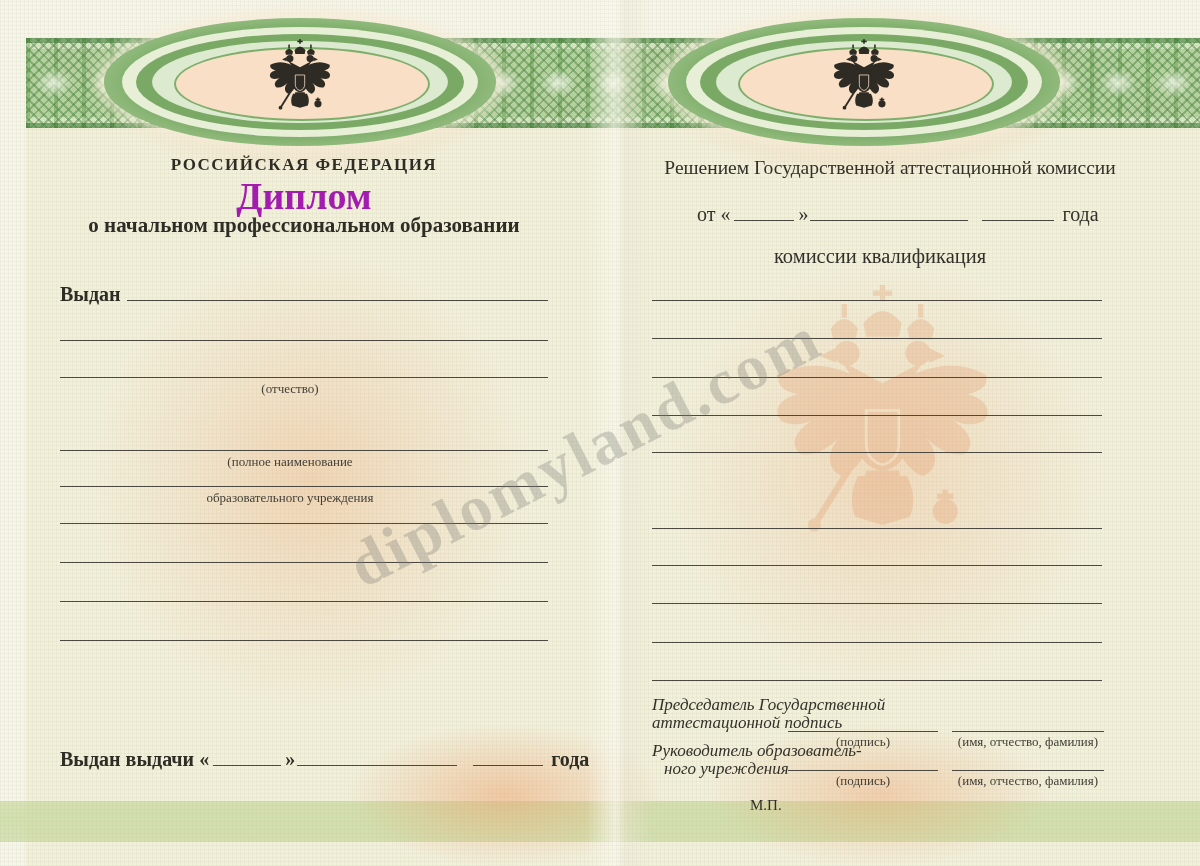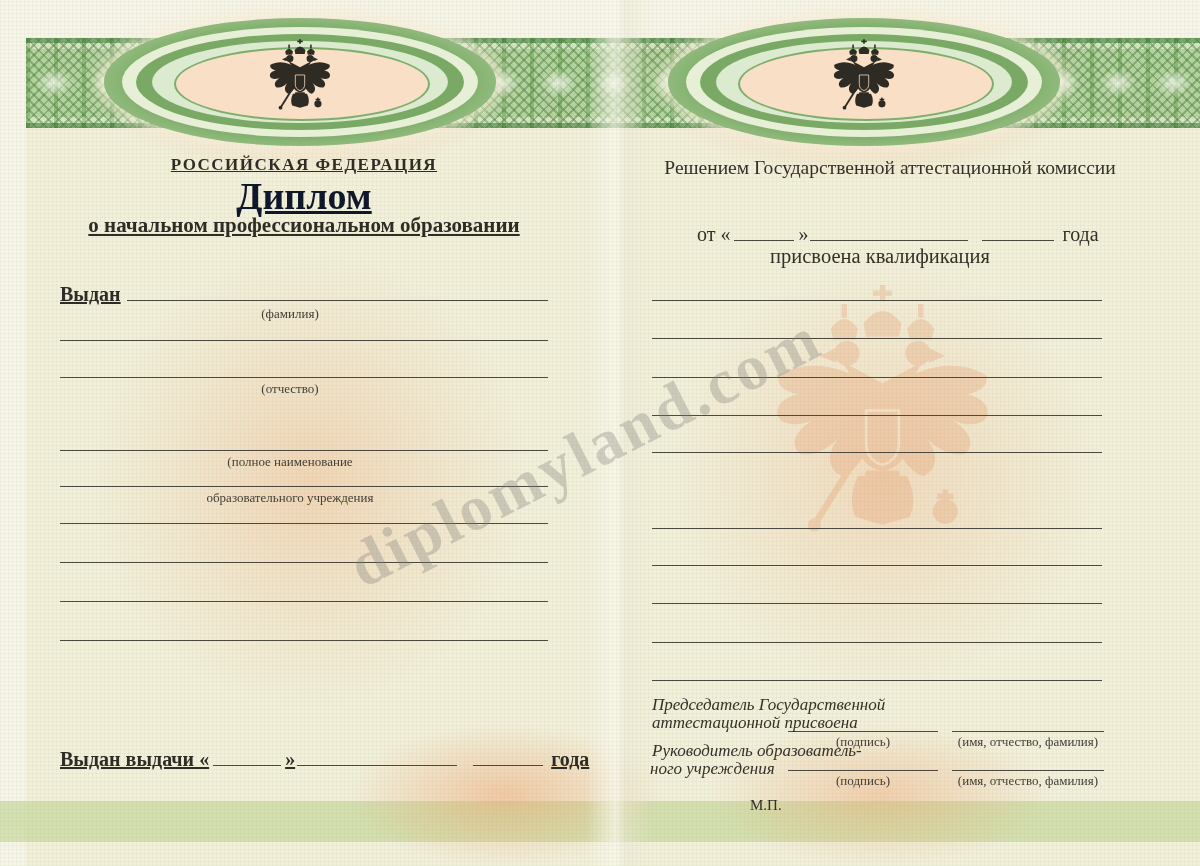--- a/index.html
+++ b/index.html
@@ -44,21 +44,21 @@
   .r2{left:18px;top:13px;width:356px;height:110px;background:#e7efd6;}
   .r3{left:32px;top:20px;width:328px;height:96px;background:#79a965;}
   .r4{left:48px;top:27px;width:296px;height:82px;background:#dcead0;}
   .r5{left:70px;top:33px;width:252px;height:70px;background:#f8dfc6;border:2px solid #7fae6c;}
   .medallion .emblem{position:absolute;left:50%;top:50%;transform:translate(-50%,-50%);z-index:5;}
   .emblem{color:#2e2b24;}
   .ghost-eagle{position:absolute;z-index:1;color:#e89a6c;opacity:0.30;}
   
   .t{position:absolute; z-index:6; white-space:nowrap;}
   .ctr{text-align:center; white-space:normal;}
-  .bold{font-weight:bold;text-decoration:underline;}
+  .bold{font-weight:bold;}
   .fline{position:absolute; z-index:5; border-top:1.4px solid #4c4940; height:0;}
   .cap{position:absolute; z-index:6; font-size:13px; color:#413e36; text-align:center;}
   .row{position:absolute; z-index:6; display:flex; align-items:baseline;}
   .uline{display:inline-block; border-bottom:1.4px solid #4c4940; height:15px;}
   .watermark{
     position:absolute; left:585px; top:452px; z-index:7;
     transform:translate(-50%,-50%) rotate(-27deg);
     font-size:64px; font-weight:bold; letter-spacing:3px;
     color:#80807a; opacity:0.33; pointer-events:none;
   }
@@ -145,28 +145,27 @@
     <div class="ring r4"></div>
     <div class="ring r5"></div>
     <svg class="emblem" width="78" height="86" viewBox="0 0 100 110">
         <use href="#eagle"></use>
       </svg>
   </div>
 
   <div class="gutter"></div>
 
   <div class="t ctr bold" style="left:60px;top:155px;width:488px;font-size:17px;letter-spacing:1.5px;color:#2f2c26;">РОССИЙСКАЯ ФЕДЕРАЦИЯ</div>
-  <div class="t ctr bold" style="left:60px;top:174px;width:488px;font-size:38px;color:#0f172a;">Диплом</div>
+  <div class="t ctr bold" style="left:60px;top:174px;width:488px;font-size:38px;color:#a21caf;">Диплом</div>
   <div class="t ctr bold" style="left:60px;top:213px;width:488px;font-size:21px;color:#2f2c26;">о начальном профессиональном образовании</div>
 
   <div class="row" style="left:60px;top:283px;width:488px;">
     <span class="bold" style="font-size:20px;color:#2f2c26;">Выдан</span>
     <span class="uline" style="flex:1;margin-left:6px;"></span>
   </div>
-  <div class="cap" style="left:60px;top:306px;width:460px;">(фамилия)</div>
 
   <div class="fline" style="left:60px;top:340px;width:488px;"></div>
 
   <div class="fline" style="left:60px;top:377px;width:488px;"></div>
   <div class="cap" style="left:60px;top:381px;width:460px;">(отчество)</div>
 
   <div class="fline" style="left:60px;top:450px;width:488px;"></div>
   <div class="cap" style="left:60px;top:454px;width:460px;">(полное наименование</div>
 
   <div class="fline" style="left:60px;top:486px;width:488px;"></div>
@@ -183,53 +182,53 @@
     <span class="bold" style="font-size:20px;color:#2f2c26;">Выдан выдачи «</span>
     <span class="uline" style="width:68px;margin:0 4px;"></span>
     <span class="bold" style="font-size:20px;color:#2f2c26;">»</span>
     <span class="uline" style="width:160px;margin-left:2px;"></span>
     <span class="uline" style="width:70px;margin-left:16px;"></span>
     <span class="bold" style="font-size:20px;color:#2f2c26;margin-left:8px;">года</span>
   </div>
 
   <div class="t ctr" style="left:645px;top:157px;width:490px;font-size:19.5px;color:#33302a;">Решением Государственной аттестационной комиссии</div>
 
-  <div class="row" style="left:697px;top:203px;margin-top:20px;">
+  <div class="row" style="left:697px;top:203px;">
     <span style="font-size:20px;">от «</span>
     <span class="uline" style="width:60px;margin:0 4px;"></span>
     <span style="font-size:20px;">»</span>
     <span class="uline" style="width:158px;margin-left:2px;"></span>
     <span class="uline" style="width:72px;margin-left:14px;"></span>
     <span style="font-size:20px;margin-left:8px;">года</span>
   </div>
 
-  <div class="t ctr" style="left:650px;top:245px;width:460px;font-size:20.5px;">присвоена квалификация</div>
+  <div class="t ctr" style="left:650px;top:245px;width:460px;font-size:20.5px;">комиссии квалификация</div>
 
   <div class="fline" style="left:652px;top:300px;width:450px;"></div>
   <div class="fline" style="left:652px;top:338px;width:450px;"></div>
   <div class="fline" style="left:652px;top:377px;width:450px;"></div>
   <div class="fline" style="left:652px;top:415px;width:450px;"></div>
   <div class="fline" style="left:652px;top:452px;width:450px;"></div>
 
 
   <div class="fline" style="left:652px;top:528px;width:450px;"></div>
   <div class="fline" style="left:652px;top:565px;width:450px;"></div>
   <div class="fline" style="left:652px;top:603px;width:450px;"></div>
   <div class="fline" style="left:652px;top:642px;width:450px;"></div>
   <div class="fline" style="left:652px;top:680px;width:450px;"></div>
 
   <div class="t sig" style="left:652px;top:696px;">Председатель Государственной</div>
-  <div class="t sig" style="left:652px;top:714px;">аттестационной присвоена</div>
+  <div class="t sig" style="left:652px;top:714px;">аттестационной подпись</div>
   <div class="fline" style="left:788px;top:731px;width:150px;"></div>
   <div class="fline" style="left:952px;top:731px;width:152px;"></div>
   <div class="cap" style="left:788px;top:734px;width:150px;">(подпись)</div>
   <div class="cap" style="left:928px;top:734px;width:200px;">(имя, отчество, фамилия)</div>
 
   <div class="t sig" style="left:652px;top:742px;">Руководитель образователь-</div>
-  <div class="t sig" style="left:650px;top:760px;">ного учреждения</div>
+  <div class="t sig" style="left:664px;top:760px;">ного учреждения</div>
   <div class="fline" style="left:788px;top:770px;width:150px;"></div>
   <div class="fline" style="left:952px;top:770px;width:152px;"></div>
   <div class="cap" style="left:788px;top:773px;width:150px;">(подпись)</div>
   <div class="cap" style="left:928px;top:773px;width:200px;">(имя, отчество, фамилия)</div>
 
   <div class="t" style="left:750px;top:797px;font-size:15px;">М.П.</div>
 
   <div class="watermark">diplomyland.com</div>
 
 </div>

